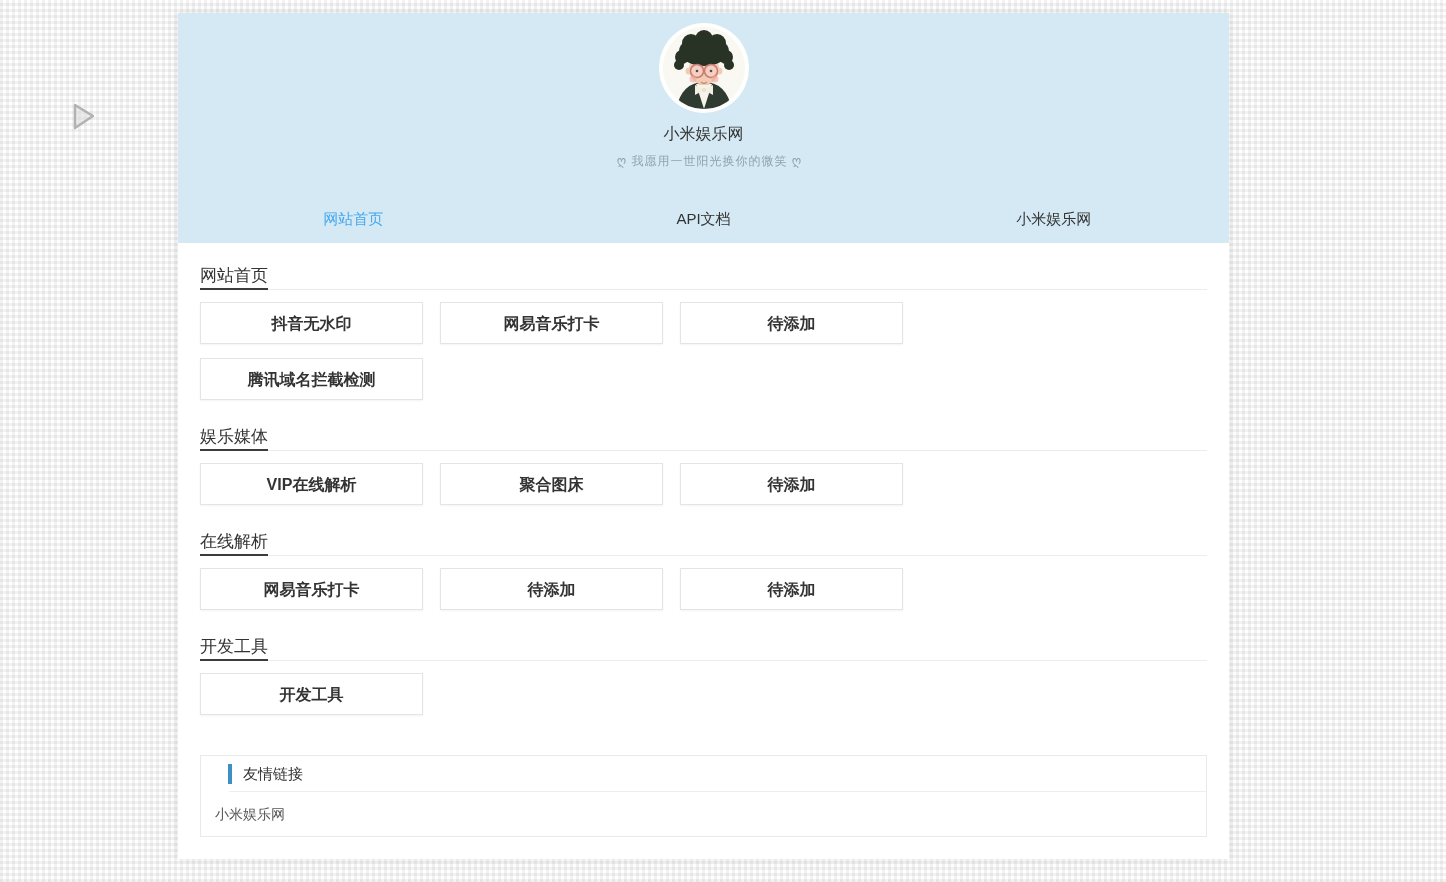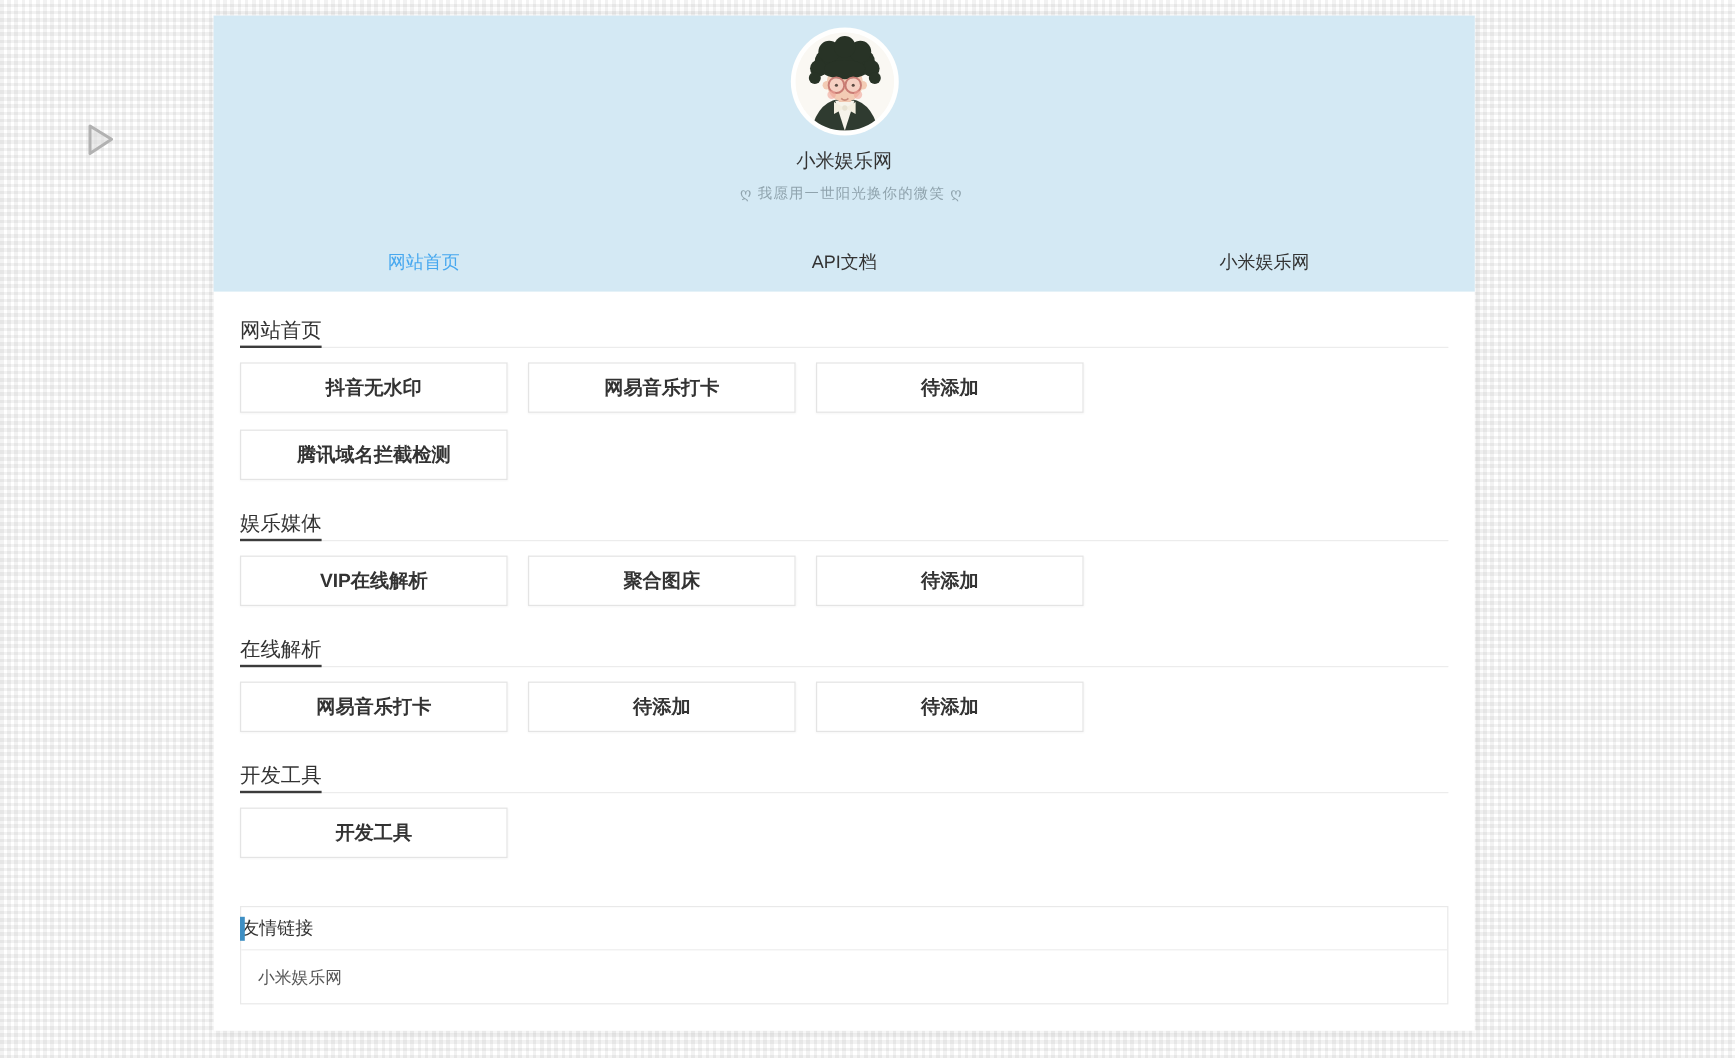--- a/index.html
+++ b/index.html
@@ -42,22 +42,22 @@
   .btns { display:flex; flex-wrap:wrap; gap:14px 17px; max-width:705px; margin-top:12px; }
   .tool-btn {
     width:223px; height:42px; line-height:40px; text-align:center;
     background:#fff; border:1px solid #e4e4e4; box-shadow:0 1px 2px rgba(0,0,0,0.05);
     font-size:16px; font-weight:bold; color:#333; cursor:pointer;
     font-family:"Liberation Sans","DejaVu Sans",sans-serif;
     white-space:nowrap; overflow:hidden;
   }
   .links-panel { border:1px solid #e9e9e9; margin-top:40px; }
   .links-head {
-    position:relative; height:36px; line-height:36px; padding-left:0;
-    font-size:15px; color:#333; border-bottom:1px solid #eee;
+    position:relative; height:36px; line-height:36px; padding-left:14px;
+    font-size:15px; color:#333; border-bottom:1px solid #eee;margin-left:28px;
   }
   .accent-bar { position:absolute; left:-1px; top:8px; width:4px; height:20px; background:#3e8fc4; }
   .link-item { padding-left:14px; line-height:44px; font-size:14px; color:#555; cursor:pointer; }
 </style>
 </head>
 <body>
 
 <div class="play-icon">
   <svg width="30" height="32" viewBox="0 0 30 32">
     <polygon points="7,5 25,16 7,28" fill="#d9d9d9" fill-opacity="0.5" stroke="#b2b2b2" stroke-width="2.5" stroke-linejoin="round"></polygon>

